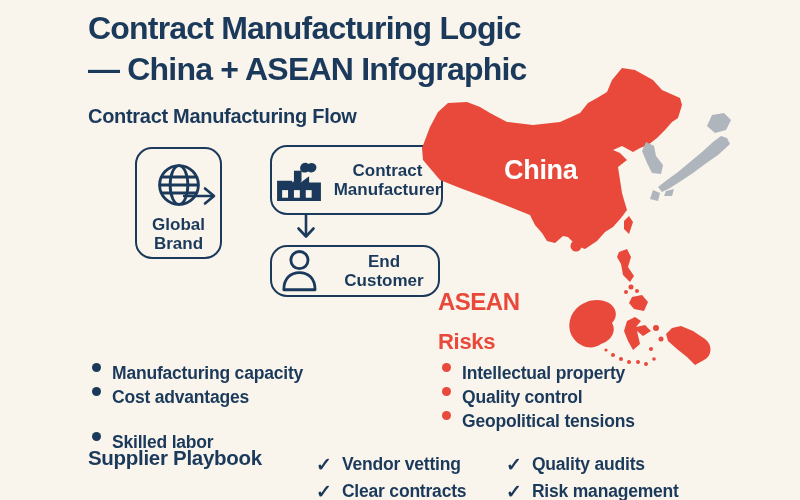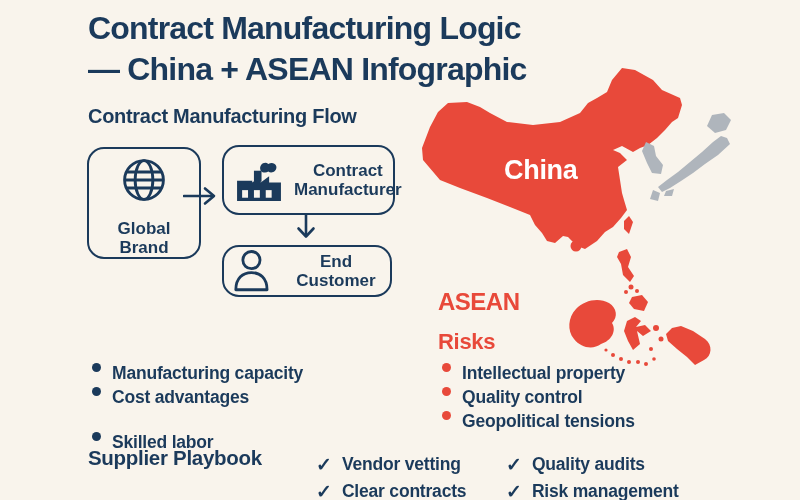--- a/index.html
+++ b/index.html
@@ -14,23 +14,23 @@
   
   .sec-head{font-weight:700;color:#1B3A5B;letter-spacing:-0.3px;}
   .flow-head{left:88px;top:105px;font-size:20px;}
   .strengths-head{left:88px;top:327px;font-size:20.5px;}
   .risks-head{left:438px;top:329px;font-size:22px;color:#E8493A;}
   .playbook-head{left:88px;top:446px;font-size:20.5px;}
   .asean-label{left:438px;top:288px;font-size:24px;font-weight:700;color:#E8493A;letter-spacing:-0.5px;}
   
   .node{
     border:2.6px solid #1B3A5B;border-radius:17px;background:transparent;
-    display:flex;align-items:center;justify-content:space-between;box-sizing:border-box;
+    display:flex;align-items:center;justify-content:center;box-sizing:border-box;margin-left:48px;
   }
-  .node-global{left:87px;top:147px;width:114px;height:112px;flex-direction:column;gap:3px;padding-top:4px;}
+  .node-global{left:87px;top:147px;width:87px;height:112px;flex-direction:column;gap:3px;padding-top:4px;}
   .node-cm{left:222px;top:145px;width:173px;height:70px;flex-direction:row;gap:8px;padding:0 8px;}
   .node-ec{left:222px;top:245px;width:170px;height:52px;flex-direction:row;gap:8px;padding:0 4px;}
   .node-label{font-size:17px;line-height:19px;font-weight:700;text-align:center;color:#1B3A5B;}
   .node-text-wrap{flex:1;display:flex;flex-direction:column;align-items:center;justify-content:center;}
   .flow-icon{flex:0 0 auto;}
   
   .b-row{display:flex;height:24px;}
   .dot{width:9px;height:9px;border-radius:50%;margin-right:11px;flex:0 0 auto;}
   .dot-navy{background:#1B3A5B;}
   .dot-red{background:#E8493A;}

